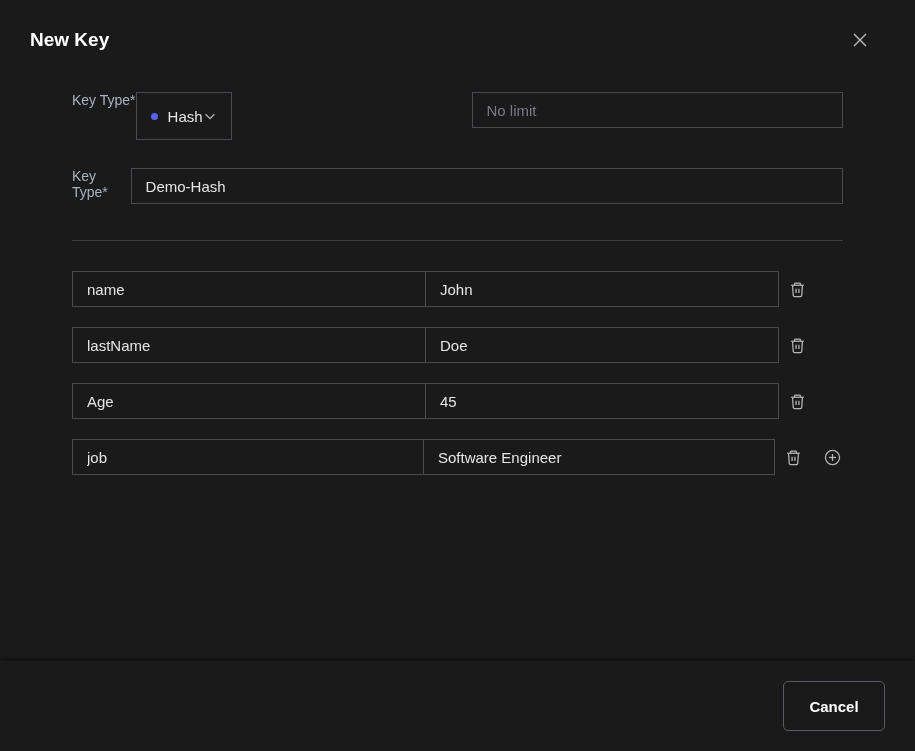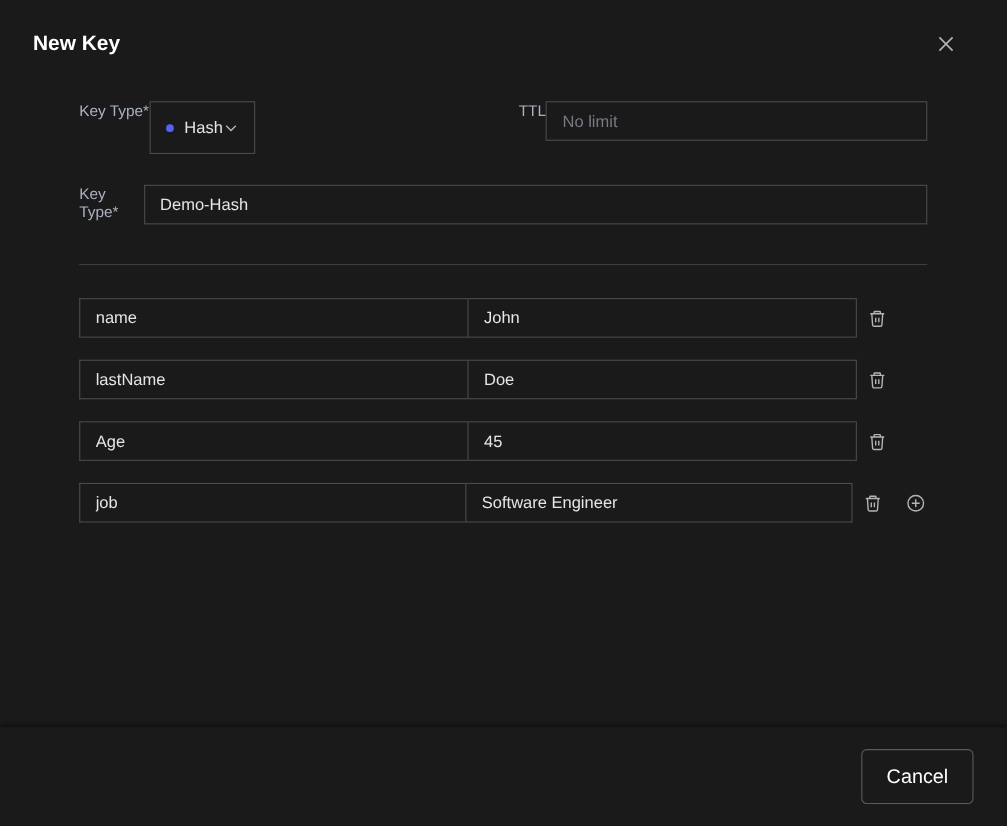--- a/index.html
+++ b/index.html
@@ -150,22 +150,22 @@
       box-shadow: 0 -2px 4px rgba(0,0,0,0.4);
       padding: 20px 30px;
       display: flex;
       justify-content: flex-end;
       gap: 18px;
     }
     .btn {
       height: 50px;
       min-width: 102px;
       padding: 0 20px;
-      font-size: 18px;
-      font-weight: 400;
+      font-size: 15px;
+      font-weight: 700;
       font-family: inherit;
       cursor: pointer;
       border-radius: 5px;
     }
     .btn-secondary {
       background: transparent;
       border: 1px solid #5a5a62;
       color: #ffffff;
     }
     .btn-primary {
@@ -201,21 +201,20 @@
               <span>Hash</span>
             </div>
             <svg class="chevron" width="14" height="14" viewBox="0 0 16 16" fill="none" stroke="currentColor" stroke-width="1.5">
               <polyline points="3,6 8,11 13,6"></polyline>
             </svg>
           </div>
         </div>
       </div>
 
       <div class="form-group">
-        <span class="label">TTL</span>
         <input class="text-input" type="text" placeholder="No limit" style="">
       </div>
     </div>
 
     <div class="form-group" style="margin-bottom: 30px;">
       <span class="label">Key Type*</span>
       <input class="text-input" type="text" value="Demo-Hash" style="">
     </div>
 
     <div class="divider"></div>

